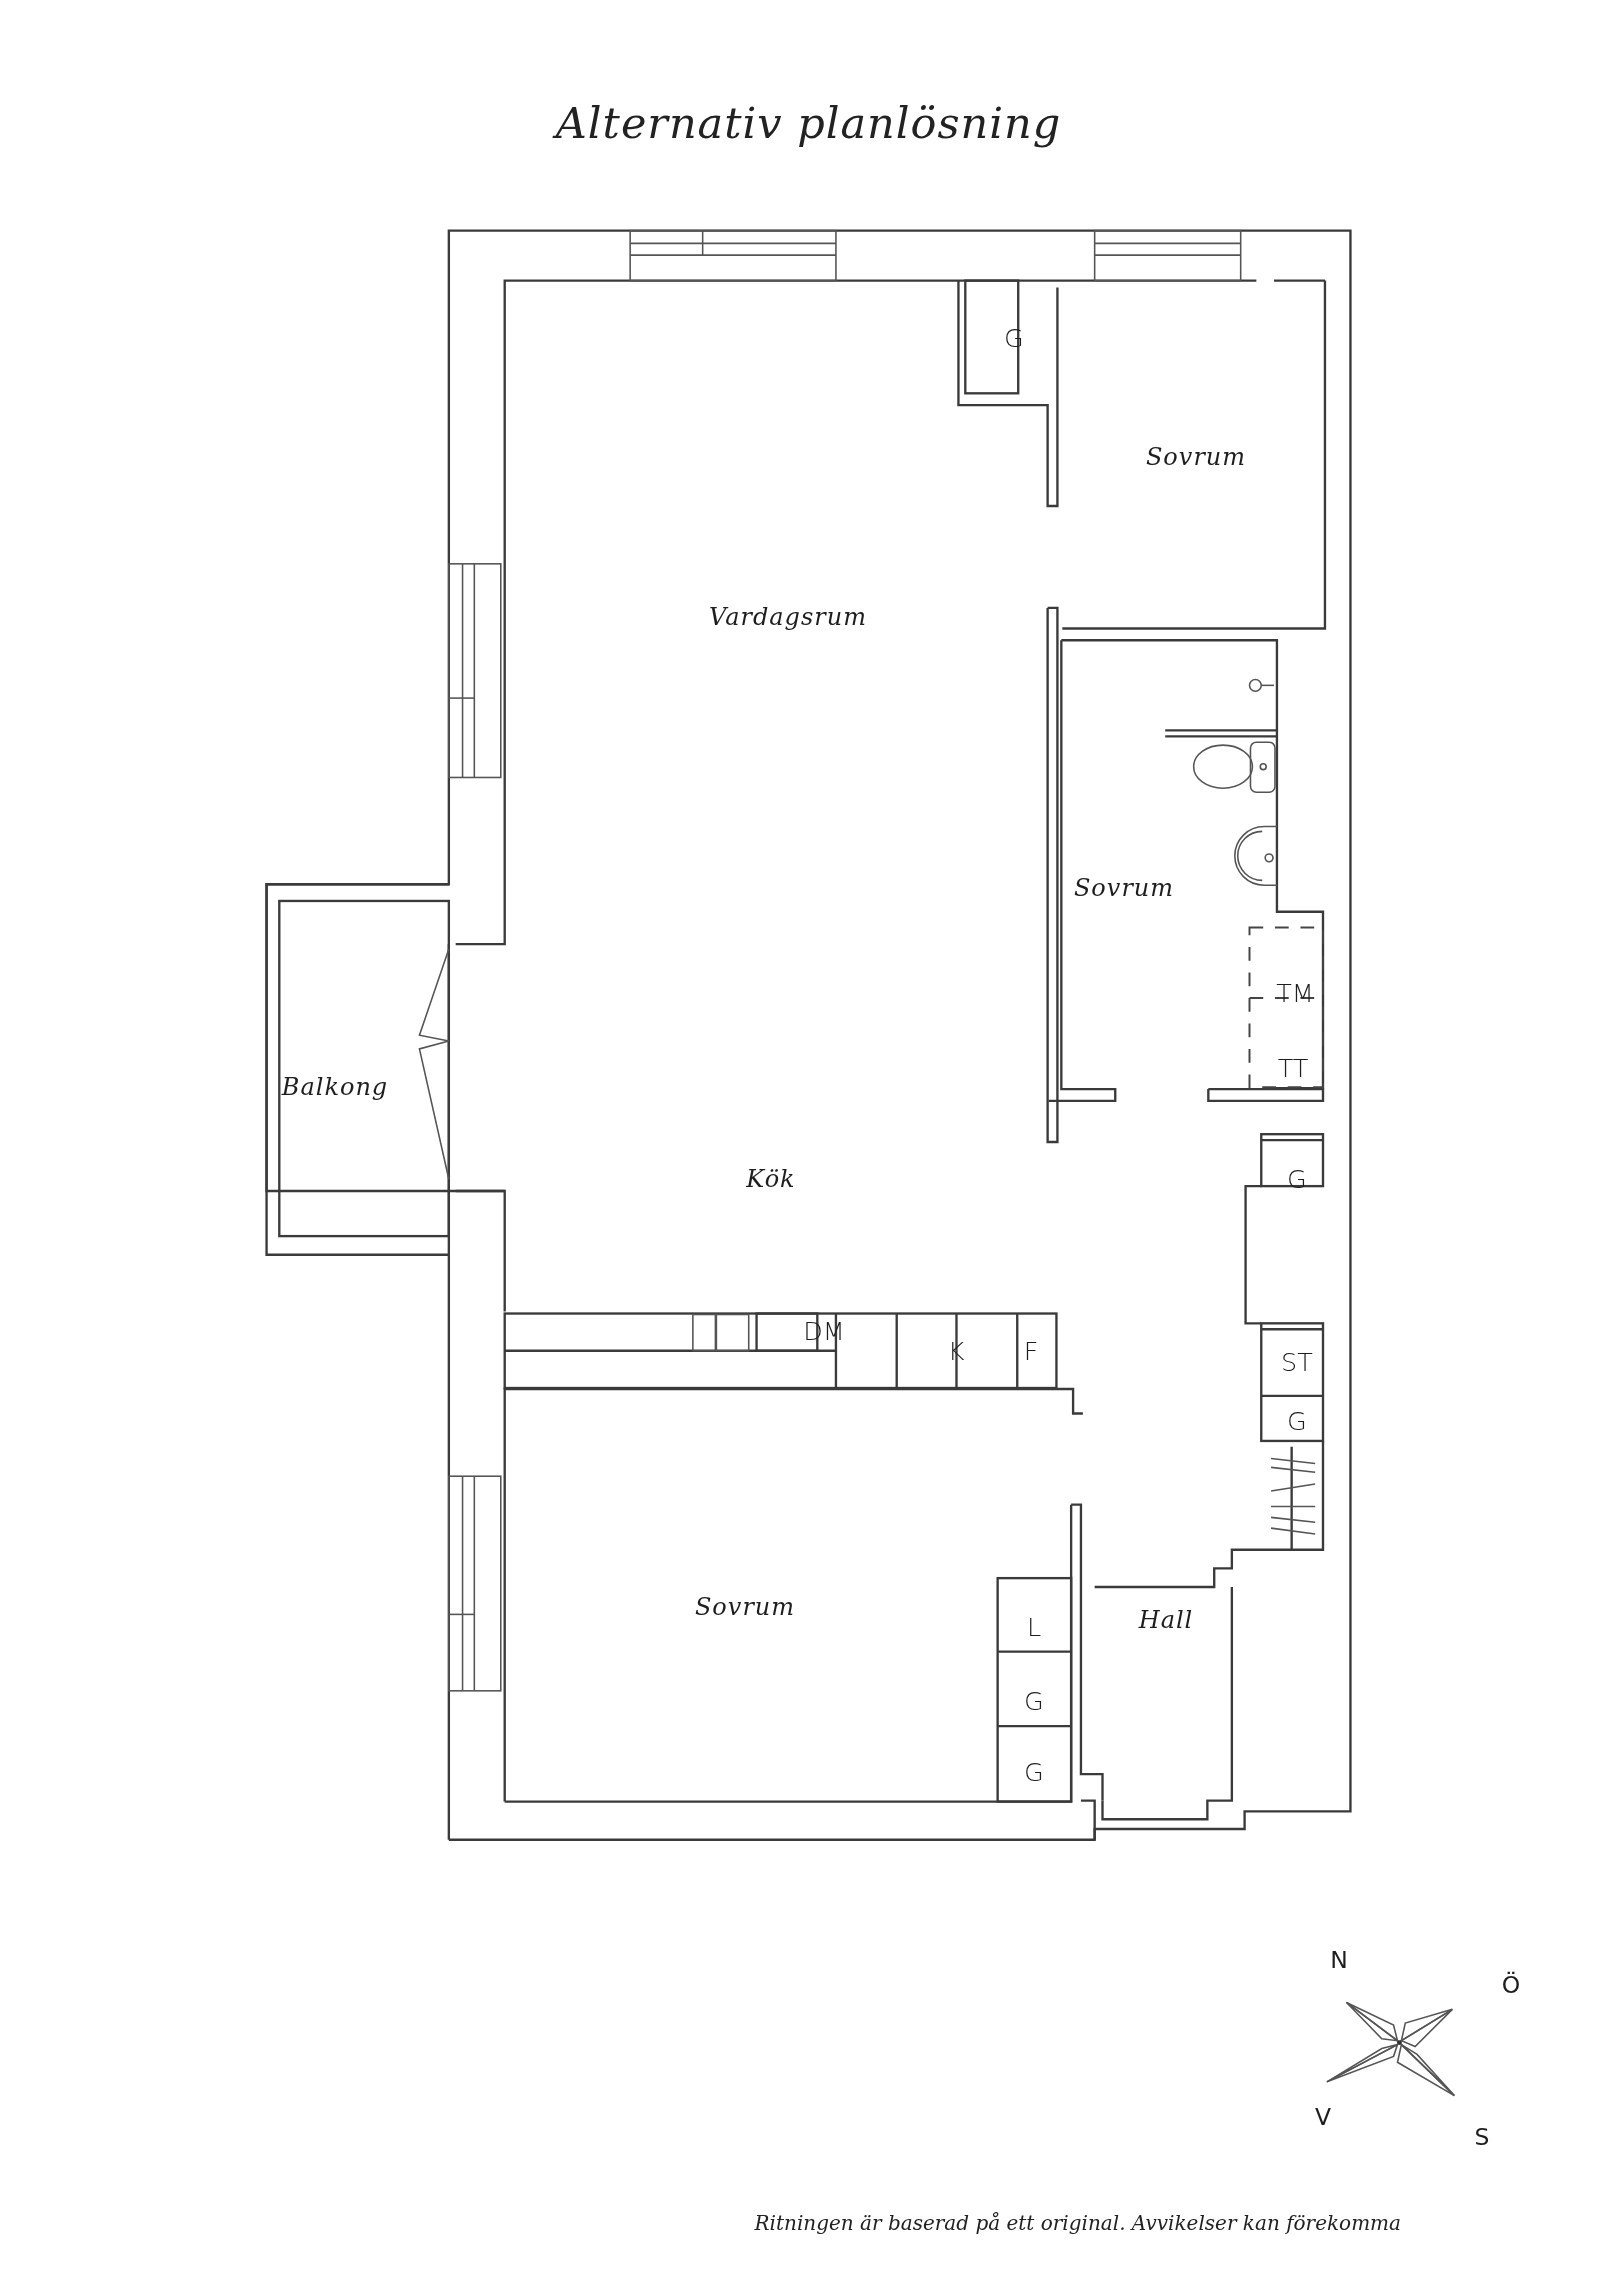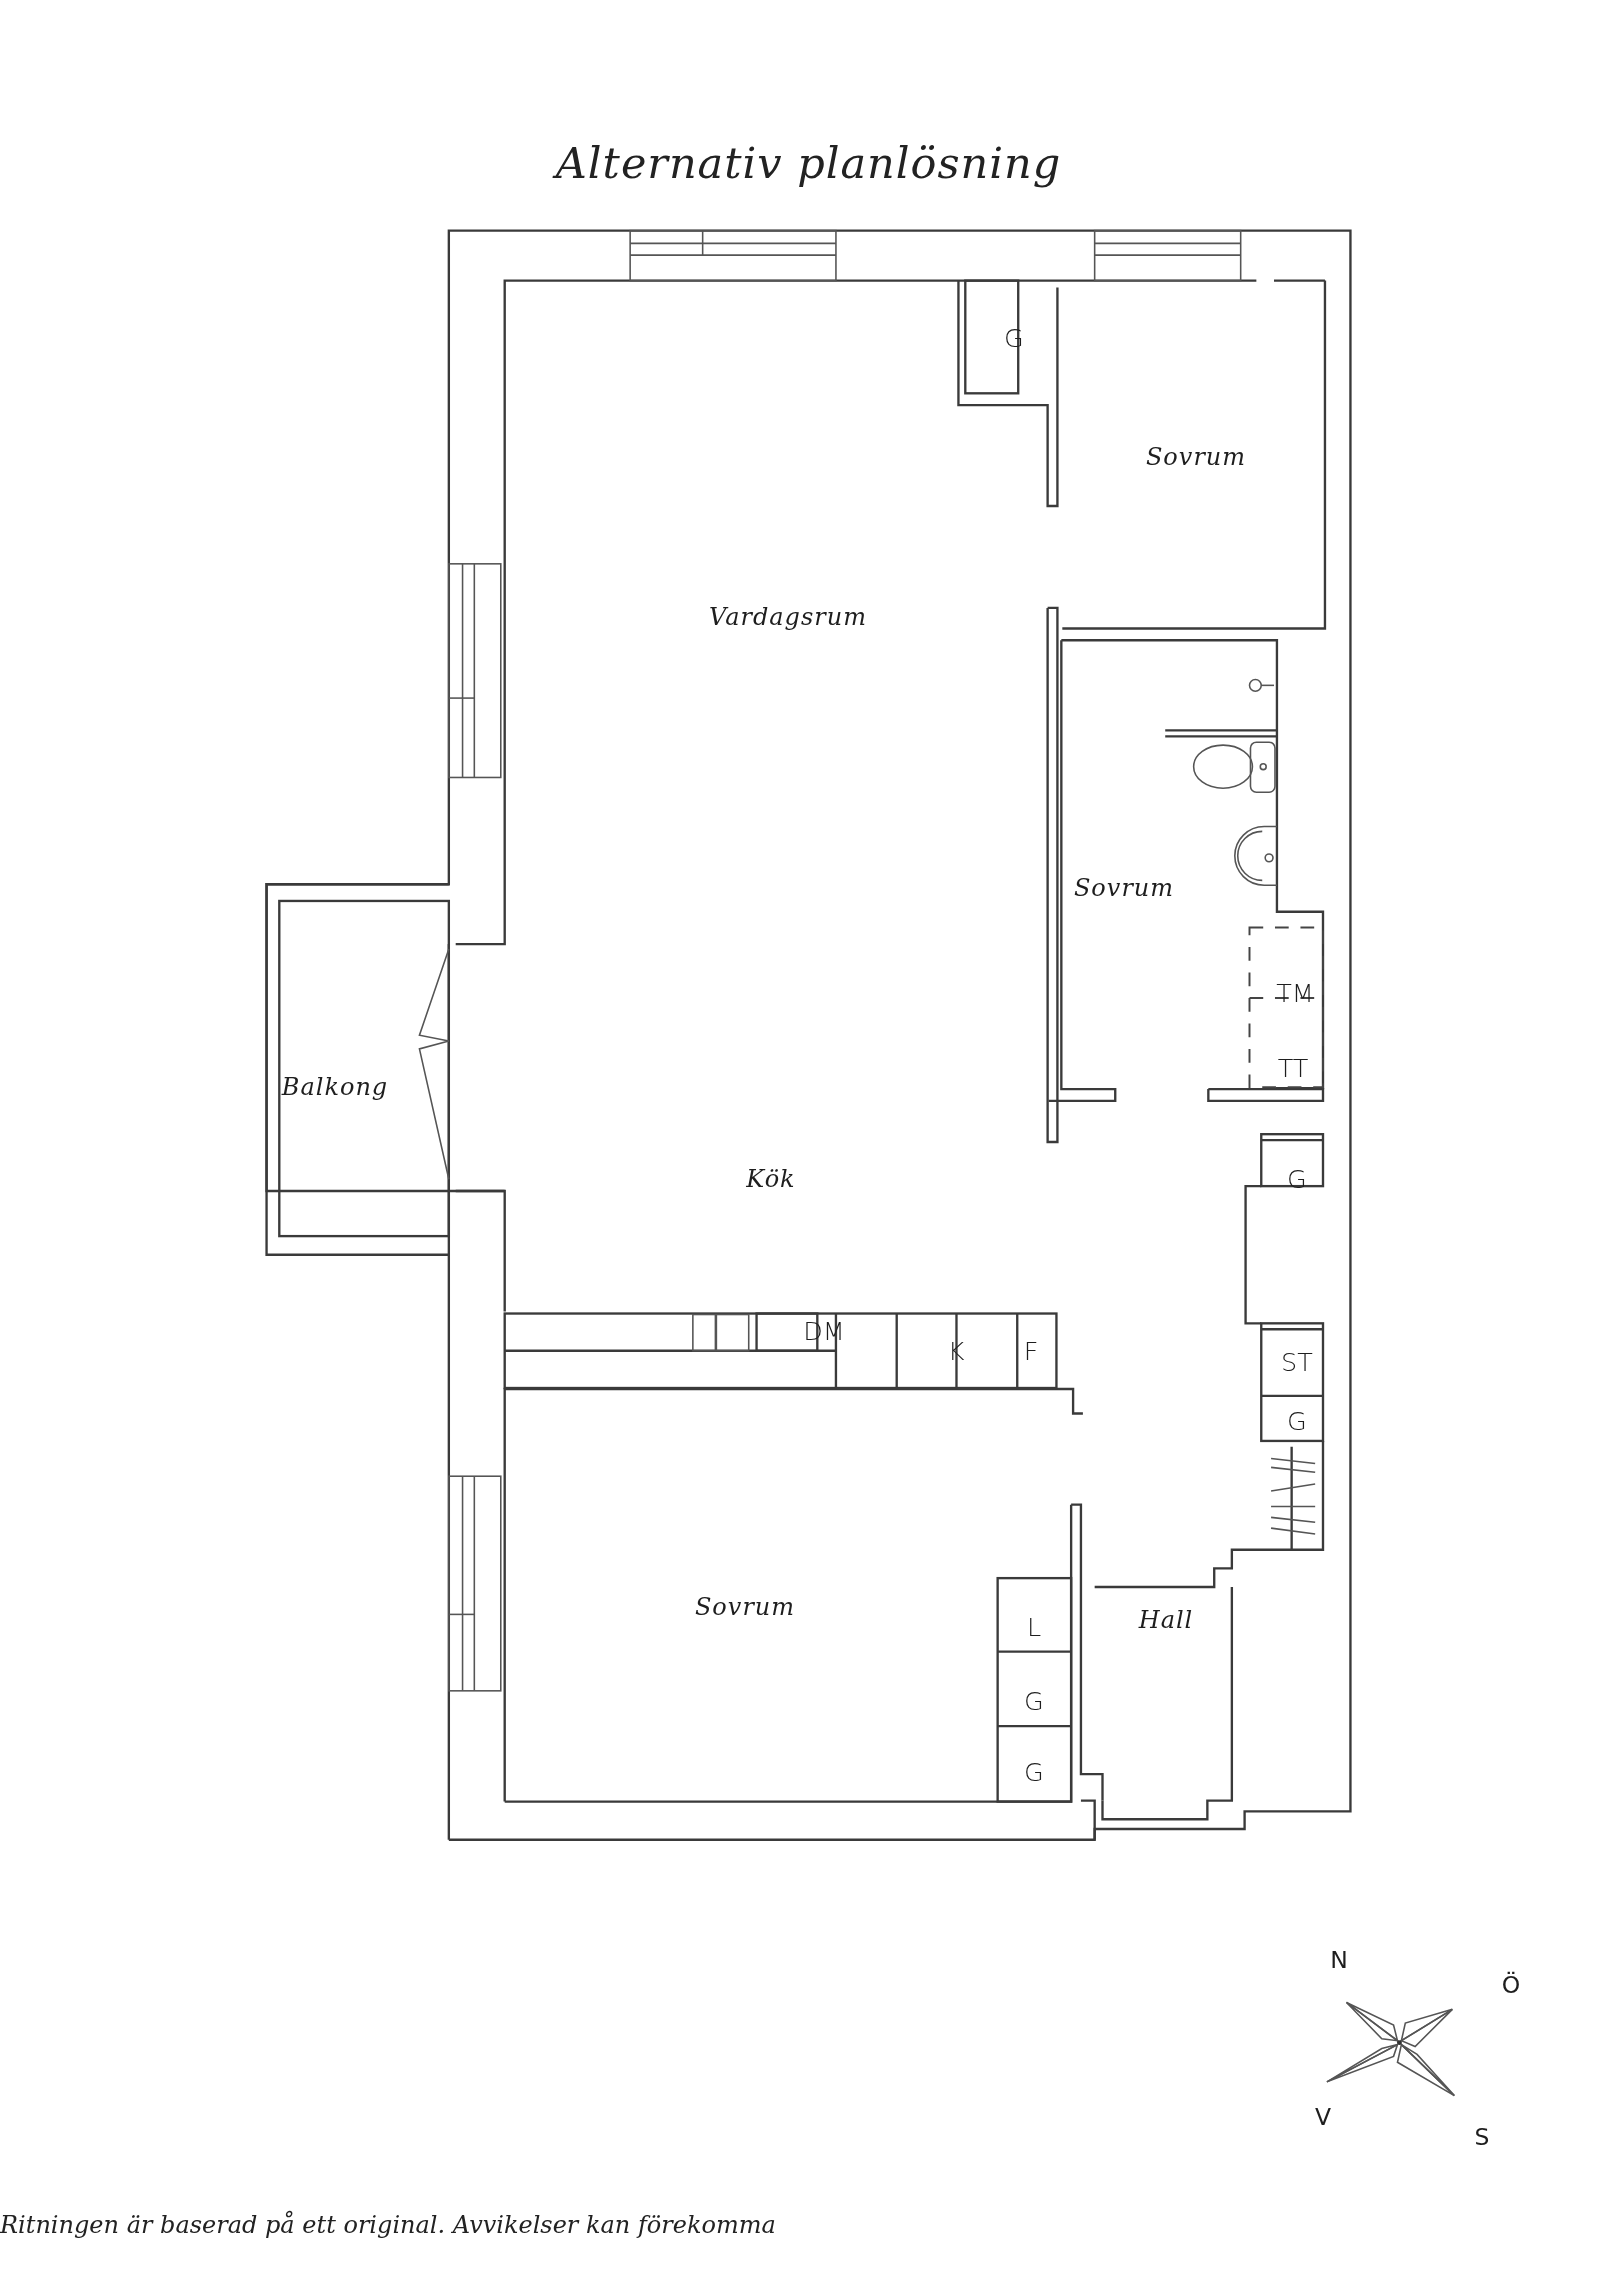--- a/index.html
+++ b/index.html
@@ -1,22 +1,22 @@
 <!DOCTYPE html>
 <html><head>
 <meta charset="utf-8">
 <style>
   html, body { margin: 0; padding: 0; background: #ffffff; }
   body { width: 1617px; height: 2287px; position: relative; overflow: hidden;
          font-family: "DejaVu Sans", sans-serif; color: #1a1a1a; }
   .title { position: absolute; left: 0; width: 1617px; top: 98px; text-align: center;
            font-family: "DejaVu Serif", serif; font-style: italic; font-size: 43px;
-           letter-spacing: 1px; color: #222; margin-top: 40px; }
-  .caption { position: absolute; left: 0; width: 1401px; top: 2211px; text-align: left;
-             font-family: "DejaVu Serif", serif; font-style: italic; font-size: 24px; color: #222; }
+           letter-spacing: 1px; color: #222; }
+  .caption { position: absolute; left: 0; width: 1401px; top: 2211px; text-align: right;
+             font-family: "DejaVu Serif", serif; font-style: italic; font-size: 20px; color: #222; }
   svg.plan { position: absolute; left: 0; top: 0; }
   .w { fill: none; stroke: #3a3a3a; stroke-width: 2.4; stroke-linejoin: miter; }
   .t { fill: none; stroke: #555; stroke-width: 1.6; }
   .d { fill: none; stroke: #444; stroke-width: 2; stroke-dasharray: 14 12; }
   .lbl { position: absolute; font-family: "DejaVu Serif", serif; font-style: italic;
          color: #1e1e1e; white-space: nowrap; transform: translate(-50%, -50%); }
   .room { font-size: 24px; letter-spacing: 1px; }
   .fix { font-size: 25.5px; font-style: normal; font-family: "DejaVu Sans", sans-serif; font-weight: 300; }
   .cmp { font-size: 23.5px; font-style: normal; font-family: "DejaVu Sans", sans-serif; }
 </style>

